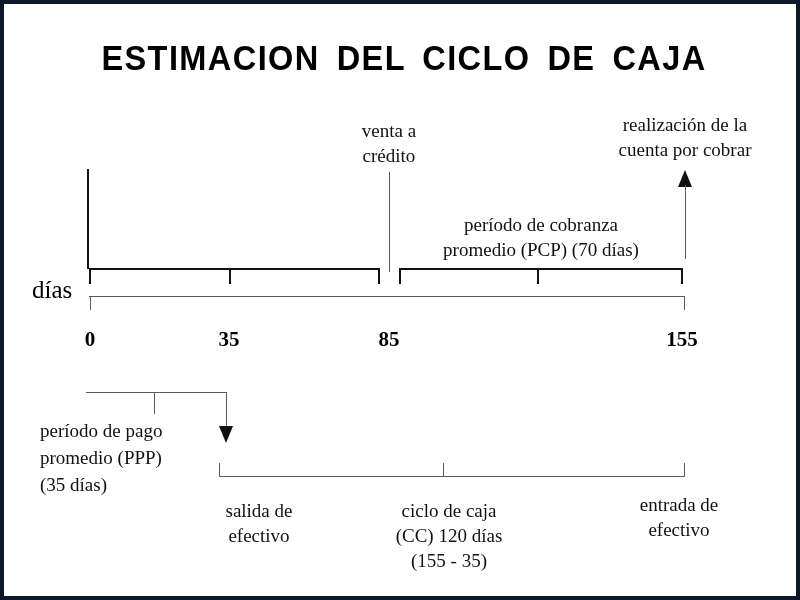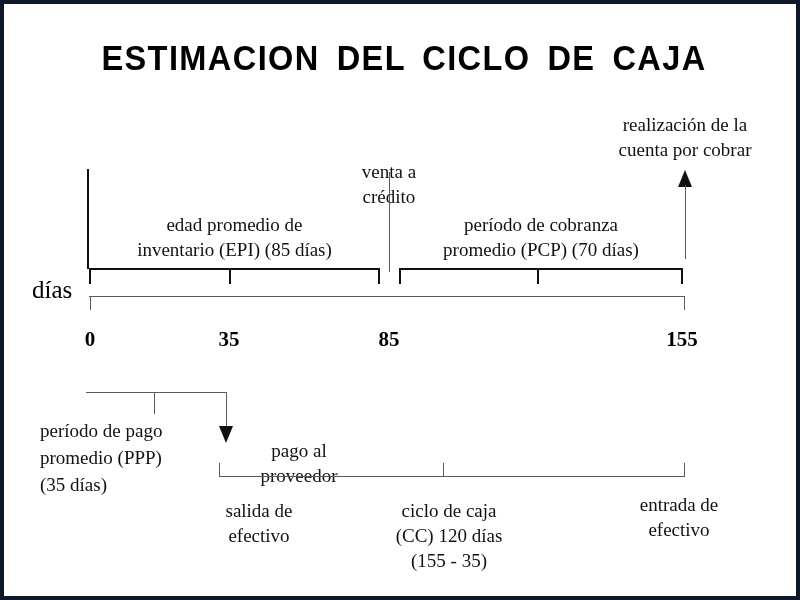--- a/index.html
+++ b/index.html
@@ -90,35 +90,33 @@
     color: #000000;
   }
 </style>
 </head>
 <body>
 
 <div id="slide">
 
   <div id="title">ESTIMACION  DEL  CICLO  DE  CAJA</div>
 
-  <div class="txt" style="left:315px; top:114px; width:140px;margin-top:41px;">venta a
+  <div class="txt" style="left:315px; top:114px; width:140px;">venta a
 crédito</div>
 
   <div class="txt" style="left:570px; top:108px; width:222px;">realización de la
 cuenta por cobrar</div>
 
   <div class="arrow-up" style="left:674px; top:166px;"></div>
   <div class="vline thin" style="left:681px; top:181px; height:74px;"></div>
 
   <div class="vline thin" style="left:385px; top:168px; height:100px;"></div>
 
   <div class="vline" style="left:83px; top:165px; height:100px;"></div>
 
-  <div class="txt" style="left:88px; top:208px; width:285px;">edad promedio de
-inventario (EPI) (85 días)</div>
 
   <div class="txt" style="left:396px; top:208px; width:282px;">período de cobranza
 promedio (PCP) (70 días)</div>
 
   <div class="hline" style="left:85px; top:264px; width:291px;"></div>
   <div class="vline" style="left:85px; top:264px; height:16px;"></div>
   <div class="vline" style="left:225px; top:264px; height:16px;"></div>
   <div class="vline" style="left:374px; top:264px; height:16px;"></div>
 
   <div class="hline" style="left:395px; top:264px; width:284px;"></div>
@@ -139,22 +137,20 @@
 
   <div class="hline thin" style="left:82px; top:388px; width:141px;"></div>
   <div class="vline thin" style="left:150px; top:388px; height:22px;"></div>
   <div class="vline thin" style="left:222px; top:388px; height:36px;"></div>
   <div class="arrow-down" style="left:215px; top:422px;"></div>
 
   <div class="txt left" style="left:36px; top:413px; width:195px; line-height:27px;">período de pago
 promedio (PPP)
 (35 días)</div>
 
-  <div class="txt" style="left:225px; top:434px; width:140px;">pago al
-proveedor</div>
 
   <div class="hline thin" style="left:215px; top:472px; width:466px;"></div>
   <div class="vline thin" style="left:215px; top:459px; height:14px;"></div>
   <div class="vline thin" style="left:439px; top:459px; height:14px;"></div>
   <div class="vline thin" style="left:680px; top:459px; height:14px;"></div>
 
   <div class="txt" style="left:180px; top:494px; width:150px;">salida de
 efectivo</div>
 
   <div class="txt" style="left:350px; top:494px; width:190px;">ciclo de caja

